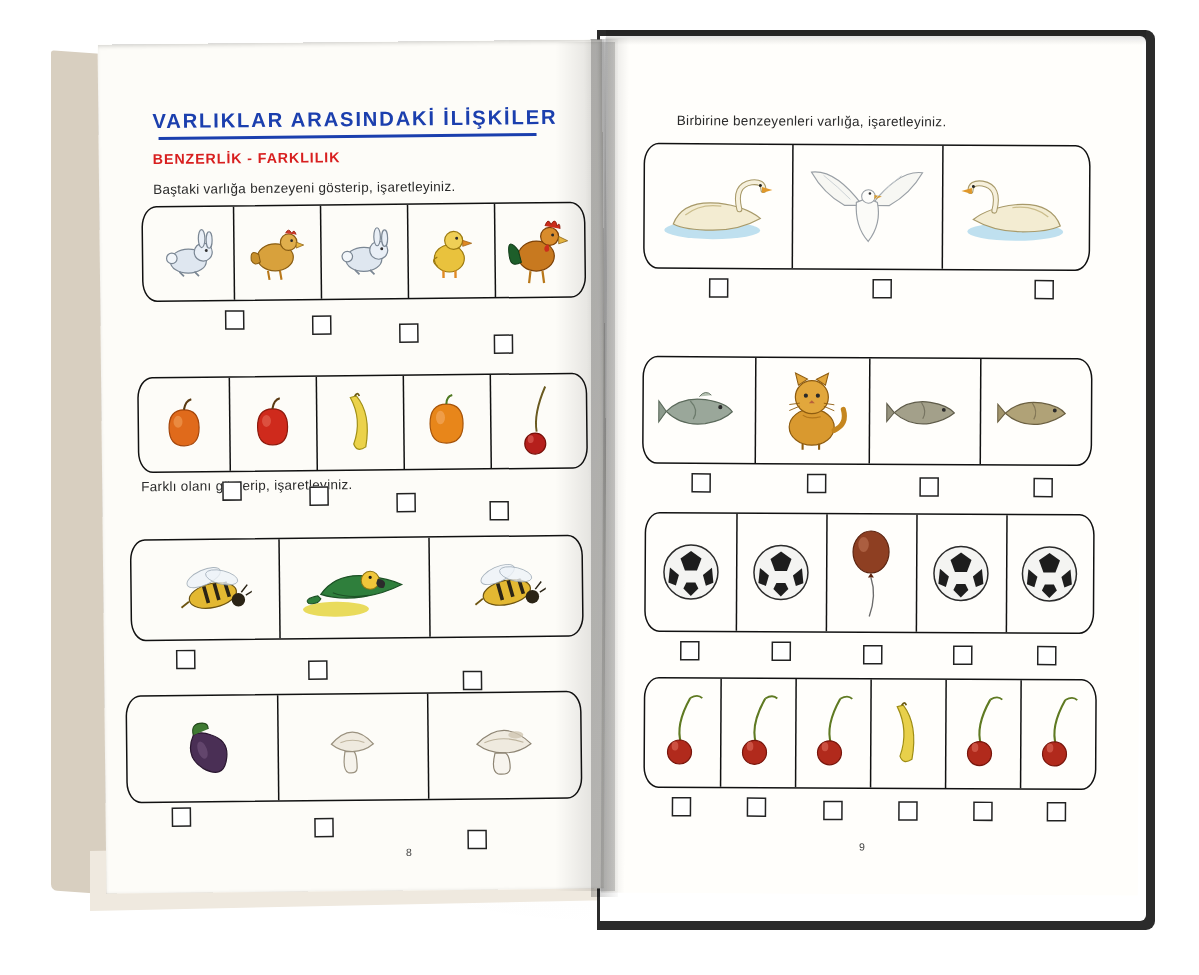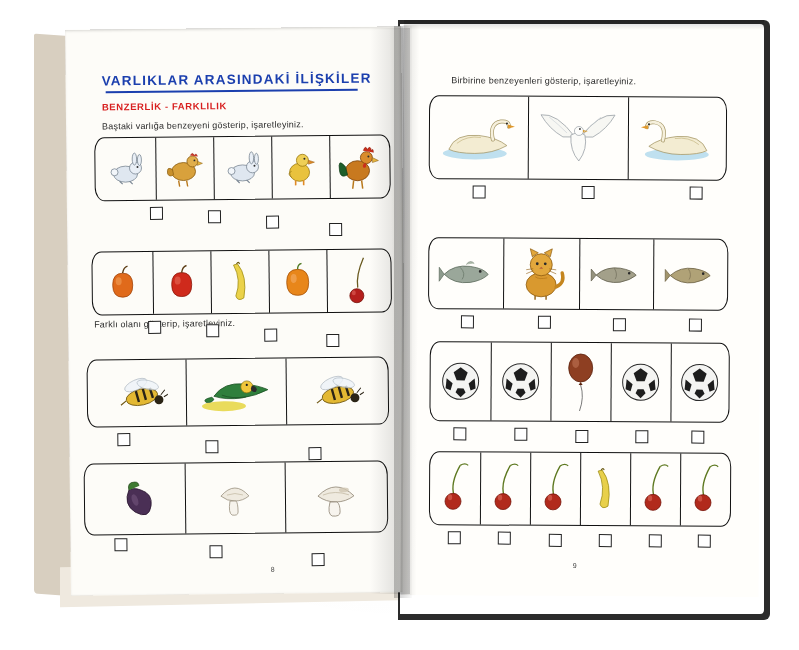--- a/index.html
+++ b/index.html
@@ -396,21 +396,21 @@
       <div class="checkbox" style="left:44px; top:509px;"></div>
       <div class="checkbox" style="left:139px; top:517px;"></div>
       <div class="checkbox" style="left:241px; top:526px;"></div>
 
     </div>
   </div>
 
   <div class="page-right">
     <div class="page-inner">
 
-      <div class="instr instr-r1">Birbirine benzeyenleri gösterip, işaretleyiniz.</div>
+      <div class="instr instr-r1">Birbirine benzeyenleri varlığa, işaretleyiniz.</div>
       <div class="folio folio-r">9</div>
 
       <div class="row" style="left:24px; top:70px; width:296px; height:82px;">
         <div class="row-inner">
           <div class="cell" style="left:0; width:98px;">
             <svg class="art" width="76" height="56" viewBox="0 0 76 56">
               <ellipse cx="34" cy="44" rx="32" ry="6" fill="#bfe0ef"></ellipse>
               <path d="M8 40 q6-16 30-14 q18 2 28 10 q-14 8-32 8 q-18 0-26-4z" fill="#f3ecd2" stroke="#a89a6a" stroke-width="0.8"></path>
               <path d="M52 30 q-4-16 8-18 q8-1 8 5" fill="none" stroke="#a89a6a" stroke-width="4" stroke-linecap="round"></path>
               <path d="M52 30 q-4-16 8-18 q8-1 8 5" fill="none" stroke="#f6f0dc" stroke-width="2.6" stroke-linecap="round"></path>

